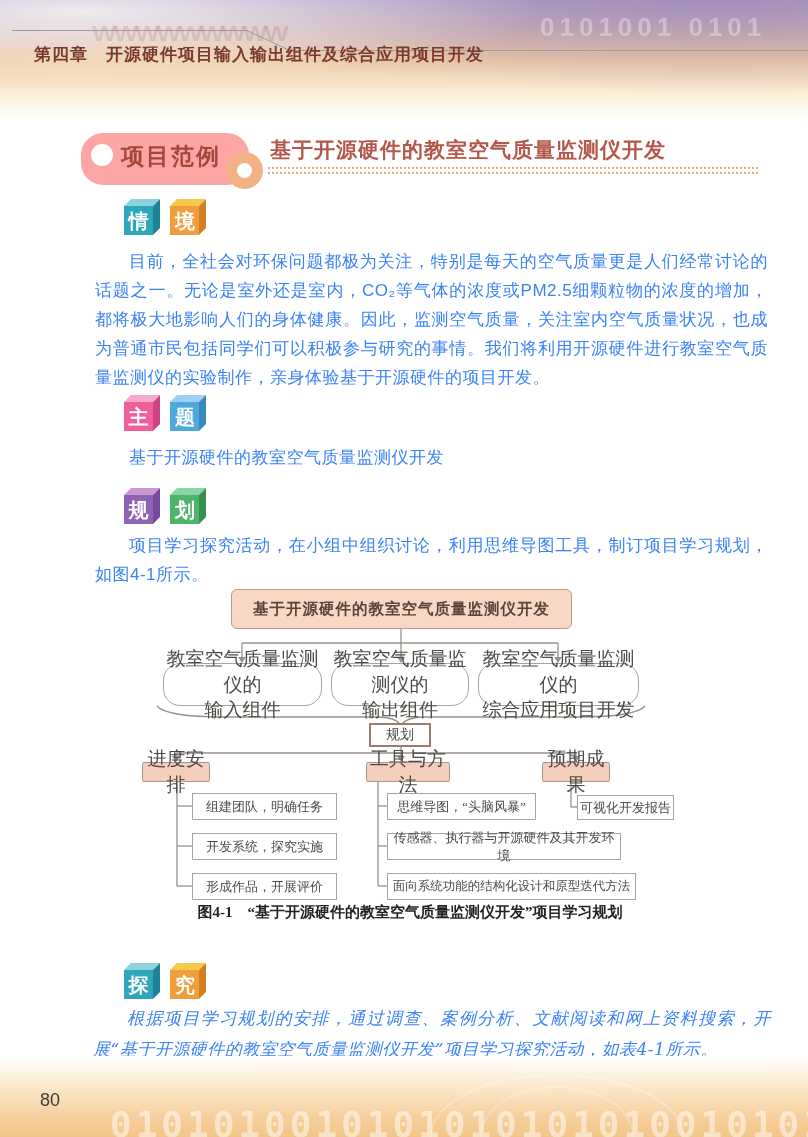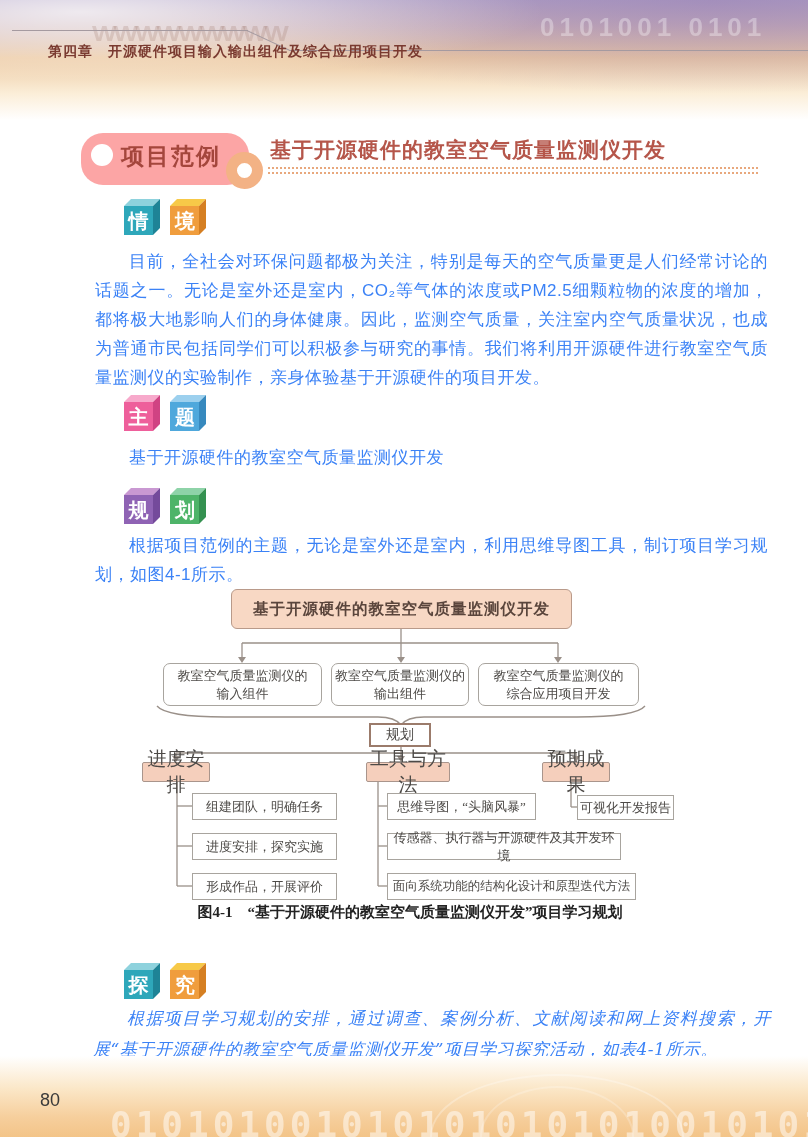--- a/index.html
+++ b/index.html
@@ -13,21 +13,21 @@
       radial-gradient(ellipse at 88% 0%, rgba(150,125,180,.55), rgba(150,125,180,0) 55%),
       linear-gradient(180deg,#b3a4c6 0%,#c9b0b8 20%,#ecc9a2 48%,#fbeed8 78%,#ffffff 100%);}
   .deco-zigzag{position:absolute;left:92px;top:18px;font-weight:bold;font-size:26px;
       letter-spacing:-3px;color:rgba(150,110,95,.22);transform:scaleY(.85);}
   .deco-digits{position:absolute;right:8px;top:12px;width:260px;overflow:hidden;white-space:nowrap;
       font-weight:bold;font-size:26px;letter-spacing:5px;color:rgba(255,255,255,.33);}
   .hline{position:absolute;height:1px;background:#a59aa0;}
   .hline.a{left:12px;top:30px;width:236px;}
   .hline.d{left:247px;top:30px;width:47px;transform:rotate(25deg);transform-origin:0 0;}
   .hline.b{left:289px;top:50px;width:519px;}
-  .chapter-title{position:absolute;left:48px;top:43px;font-size:14px;font-weight:bold;
+  .chapter-title{position:absolute;left:34px;top:43px;font-size:17px;font-weight:bold;
       color:#7a3a30;letter-spacing:1px;}
 
   
   .banner-shape{position:absolute;left:81px;top:133px;width:168px;height:52px;border-radius:22px;
       background:#fca5a5;}
   .banner-circle{position:absolute;left:10px;top:11px;width:22px;height:22px;border-radius:50%;background:#ffffff;}
   .banner-label{position:absolute;left:40px;top:8px;font-size:23px;font-weight:bold;color:#a4463c;letter-spacing:2px;}
   .banner-ring{position:absolute;left:226px;top:152px;width:15px;height:15px;border-radius:50%;
       background:#ffffff;border:11px solid #f3b285;}
   .banner-title{position:absolute;left:270px;top:136px;font-size:21px;font-weight:bold;color:#b5564a;letter-spacing:1px;}
@@ -54,21 +54,21 @@
 
   
   .figure{position:absolute;left:130px;top:585px;width:560px;height:345px;
       font-family:"Liberation Serif","DejaVu Serif",serif;}
   .fig-svg{position:absolute;left:0;top:0;}
   .fbox{position:absolute;box-sizing:border-box;display:flex;align-items:center;justify-content:center;
       text-align:center;color:#4d4a47;background:#ffffff;border:1px solid #a8a49e;}
   .fbox .two{line-height:1.35;}
   .f-root{left:101px;top:4px;width:341px;height:40px;background:#f8d8c4;border:1px solid #b99a8a;
       border-radius:6px;font-size:15.5px;font-weight:bold;color:#5a453c;letter-spacing:1px;}
-  .f-branch{top:78px;height:43px;border-radius:7px;font-size:13px;}
+  .f-branch{top:78px;height:43px;border-radius:17px;font-size:19px;}
   .f-b0{left:33px;width:159px;} .f-b1{left:201px;width:138px;} .f-b2{left:348px;width:161px;}
   .f-hub{left:239px;top:138px;width:62px;height:24px;border:2px solid #9b7b6b;font-size:14px;}
   .f-head{top:177px;height:20px;background:#f5cfbc;border:1px solid #a9958c;font-size:19px;border-radius:2px;}
   .f-h0{left:12px;width:68px;} .f-h1{left:228px;width:84px;margin-left:8px;} .f-h2{left:412px;width:68px;}
   .f-item{height:27px;font-size:13px;}
   .f-l0{left:62px;top:208px;width:145px;} .f-l1{left:62px;top:248px;width:145px;} .f-l2{left:62px;top:288px;width:145px;}
   .f-m0{left:257px;top:208px;width:149px;} .f-m1{left:257px;top:248px;width:234px;} .f-m2{left:257px;top:288px;width:249px;font-size:12.5px;}
   .f-r0{left:447px;top:210px;width:97px;height:25px;}
   .f-caption{position:absolute;left:0;top:318px;width:560px;text-align:center;font-size:15px;
       font-weight:bold;color:#222222;}
@@ -153,21 +153,21 @@
         </div>
     </div>
     <div class="cube">
       <div class="face top" style="background: rgb(142, 211, 168);"></div>
       <div class="face side" style="background: rgb(52, 145, 80);"></div>
       <div class="face front" style="background: rgb(78, 180, 105);">
         <span class="cube-char">划</span>
         </div>
     </div>
   </div>
-  <p class="para p-planning">根据项目范例的主题，无论是室外还是室内，利用思维导图工具，制订项目学习规划，如图4-1所示。</p>
+  <p class="para p-planning">项目学习探究活动，在小组中组织讨论，利用思维导图工具，制订项目学习规划，如图4-1所示。</p>
 
   <div class="figure">
     <svg class="fig-svg" width="560" height="345">
       <g stroke="#9a9089" stroke-width="1.3" fill="none">
         <path d="M271 44 V58"></path>
         <path d="M112 58 H428"></path>
         <path d="M112 58 V73"></path>
           <path d="M271 58 V73"></path>
           <path d="M428 58 V73"></path>
         <path d="M27 121 Q36 132 95 132 L248 132 Q265 132 271 140"></path>
@@ -213,21 +213,21 @@
       <span>综合应用项目开发</span></div>
       </div>
 
     <div class="fbox f-hub">规划</div>
 
     <div class="fbox f-head f-h0">进度安排</div>
     <div class="fbox f-head f-h1">工具与方法</div>
     <div class="fbox f-head f-h2">预期成果</div>
 
     <div class="fbox f-item f-l0">组建团队，明确任务</div>
-    <div class="fbox f-item f-l1">进度安排，探究实施</div>
+    <div class="fbox f-item f-l1">开发系统，探究实施</div>
     <div class="fbox f-item f-l2">形成作品，开展评价</div>
 
     <div class="fbox f-item f-m0">思维导图，“头脑风暴”</div>
     <div class="fbox f-item f-m2">面向系统功能的结构化设计和原型迭代方法</div>
     <div class="fbox f-item f-m1">传感器、执行器与开源硬件及其开发环境</div>
 
     <div class="fbox f-item f-r0">可视化开发报告</div>
 
     <div class="f-caption">图4-1　“基于开源硬件的教室空气质量监测仪开发”项目学习规划</div>
   </div>

